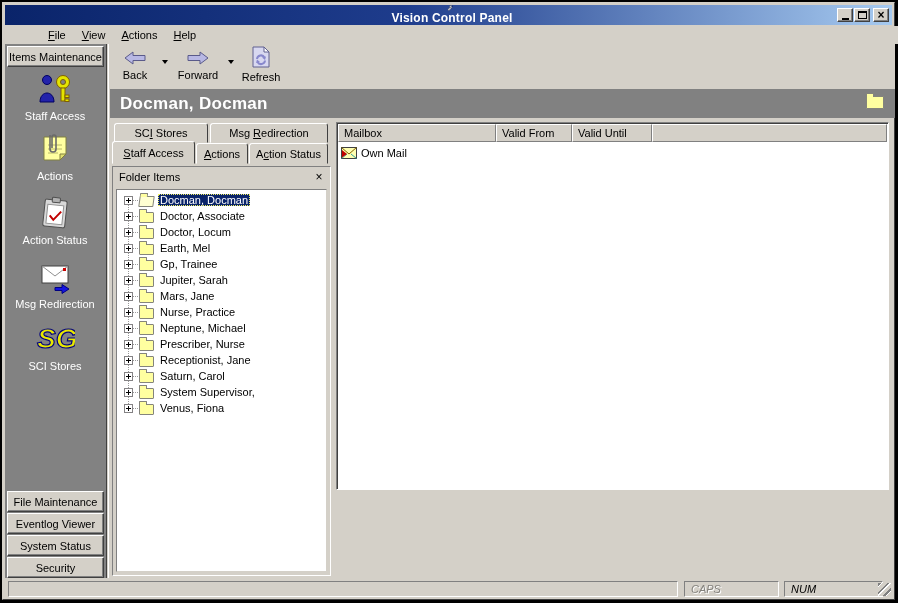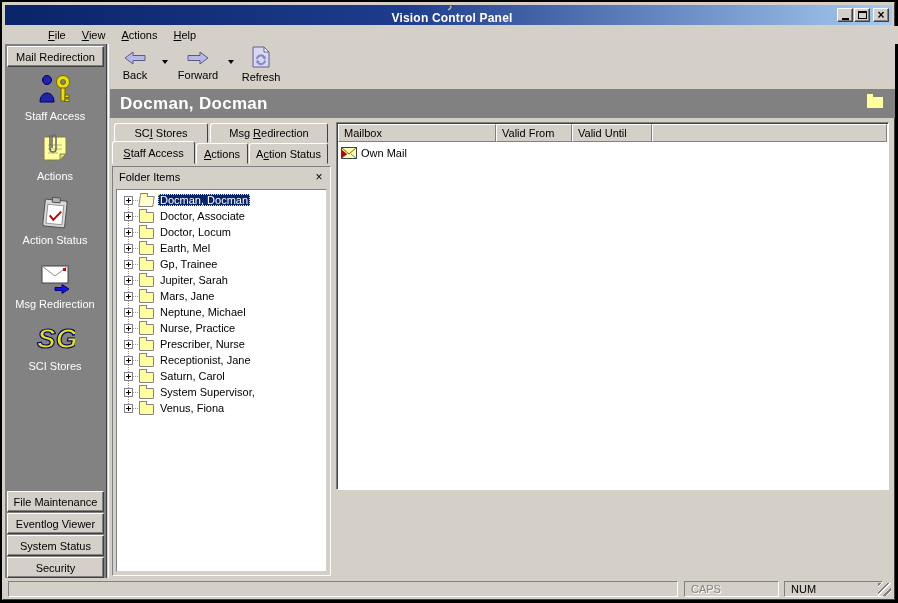--- a/index.html
+++ b/index.html
@@ -88,21 +88,21 @@
   
   .list-panel { position:absolute; left:336px; top:122px; width:553px; height:368px; background:#fff;
                 border:1px solid; border-color:#808080 #fff #fff #808080; box-shadow:inset 1px 1px 0 #404040; }
   .list-headers { display:flex; height:18px; margin:1px 1px 0 1px; }
   .col-head { background:#d4d0c8; border:1px solid; border-color:#fff #808080 #808080 #fff;
               display:flex; align-items:center; padding-left:5px; flex:none; }
   .list-body { padding:3px 2px; }
   .list-row { display:flex; align-items:center; height:16px; gap:4px; padding-left:2px; }
 
   
-  .statusbar { position:absolute; left:5px; top:579px; width:887px; height:19px; background:#d4d0c8; }
+  .statusbar { position:absolute; left:5px; top:579px; width:887px; height:19px; background:#d4d0c8;font-style:italic; }
   .sb { position:absolute; top:2px; height:16px; border:1px solid; border-color:#808080 #fff #fff #808080;
         display:flex; align-items:center; padding:0 6px; }
   .sb.caps { color:#84827d; text-shadow:1px 1px 0 #fff; }
   .grip { position:absolute; right:1px; bottom:2px; width:13px; height:13px;
           background:repeating-linear-gradient(-45deg,#d4d0c8 0 3px,#fff 3px 4px,#808080 4px 6px); }
 </style>
 </head>
 <body>
 
 <div id="screen">
@@ -129,21 +129,21 @@
   </div>
 
   <div class="menubar">
     <span class="menu-item"><span></span><span class="k">F</span><span>ile</span></span>
     <span class="menu-item"><span></span><span class="k">V</span><span>iew</span></span>
     <span class="menu-item"><span></span><span class="k">A</span><span>ctions</span></span>
     <span class="menu-item"><span></span><span class="k">H</span><span>elp</span></span>
   </div>
 
   <div class="sidebar"></div>
-  <div class="side-head btn3d">Mail Redirection</div>
+  <div class="side-head btn3d">Items Maintenance</div>
 
   <div class="side-item" style="top:70px">
     <div class="side-icon">
       <svg width="34" height="34" viewBox="0 0 34 34">
         <circle cx="9" cy="8" r="4.5" fill="#2222aa" stroke="#000060"></circle>
         <path d="M2 30 C2 18 16 18 16 30 Z" fill="#2222aa" stroke="#000060"></path>
         <circle cx="25" cy="10" r="6.5" fill="#e4e400" stroke="#806000"></circle>
         <circle cx="25" cy="10" r="2.5" fill="#828282" stroke="#806000"></circle>
         <rect x="23" y="16" width="4" height="13" fill="#e4e400" stroke="#806000"></rect>
         <rect x="27" y="23" width="4" height="2.5" fill="#e4e400" stroke="#806000"></rect>
@@ -305,27 +305,27 @@
       <div class="tree-row">
           <span class="expander"></span>
           <span class="conn"></span>
           <span class="folder"></span>
           <span class="tree-label">Mars, Jane</span>
         </div>
       <div class="tree-row">
           <span class="expander"></span>
           <span class="conn"></span>
           <span class="folder"></span>
+          <span class="tree-label">Nurse, Practice</span>
+        </div>
+      <div class="tree-row">
+          <span class="expander"></span>
+          <span class="conn"></span>
+          <span class="folder"></span>
           <span class="tree-label">Neptune, Michael</span>
-        </div>
-      <div class="tree-row">
-          <span class="expander"></span>
-          <span class="conn"></span>
-          <span class="folder"></span>
-          <span class="tree-label">Nurse, Practice</span>
         </div>
       <div class="tree-row">
           <span class="expander"></span>
           <span class="conn"></span>
           <span class="folder"></span>
           <span class="tree-label">Prescriber, Nurse</span>
         </div>
       <div class="tree-row">
           <span class="expander"></span>
           <span class="conn"></span>

